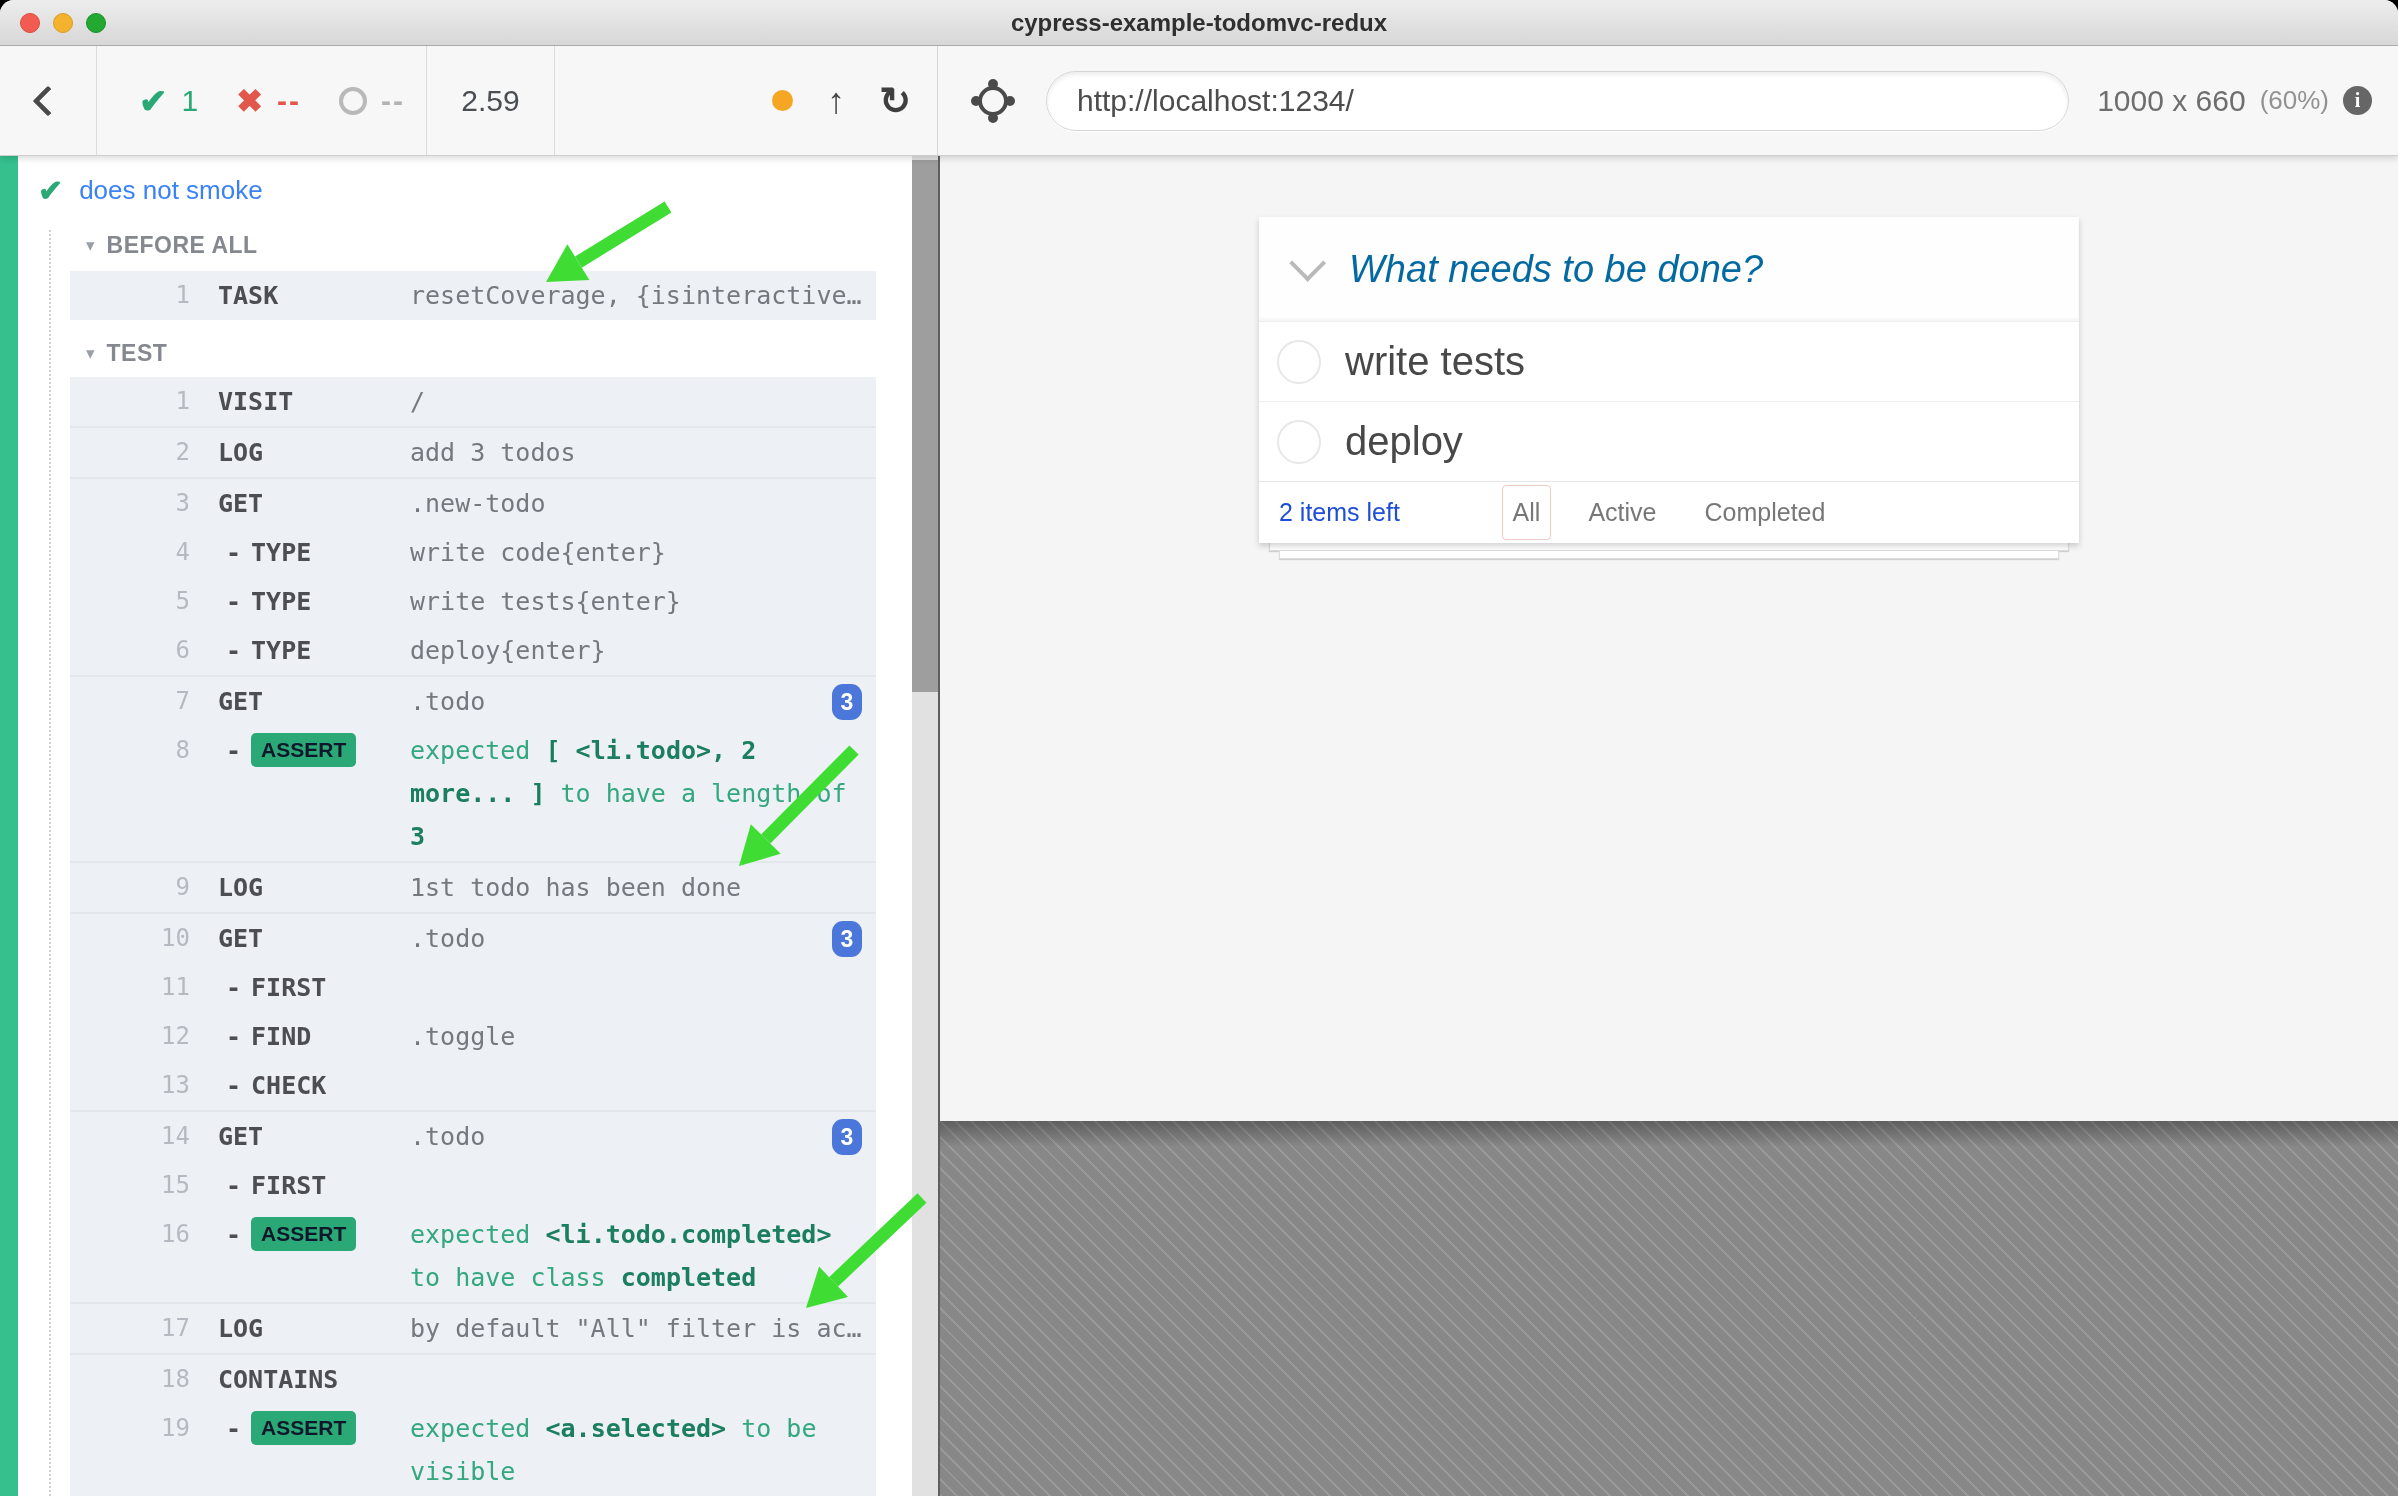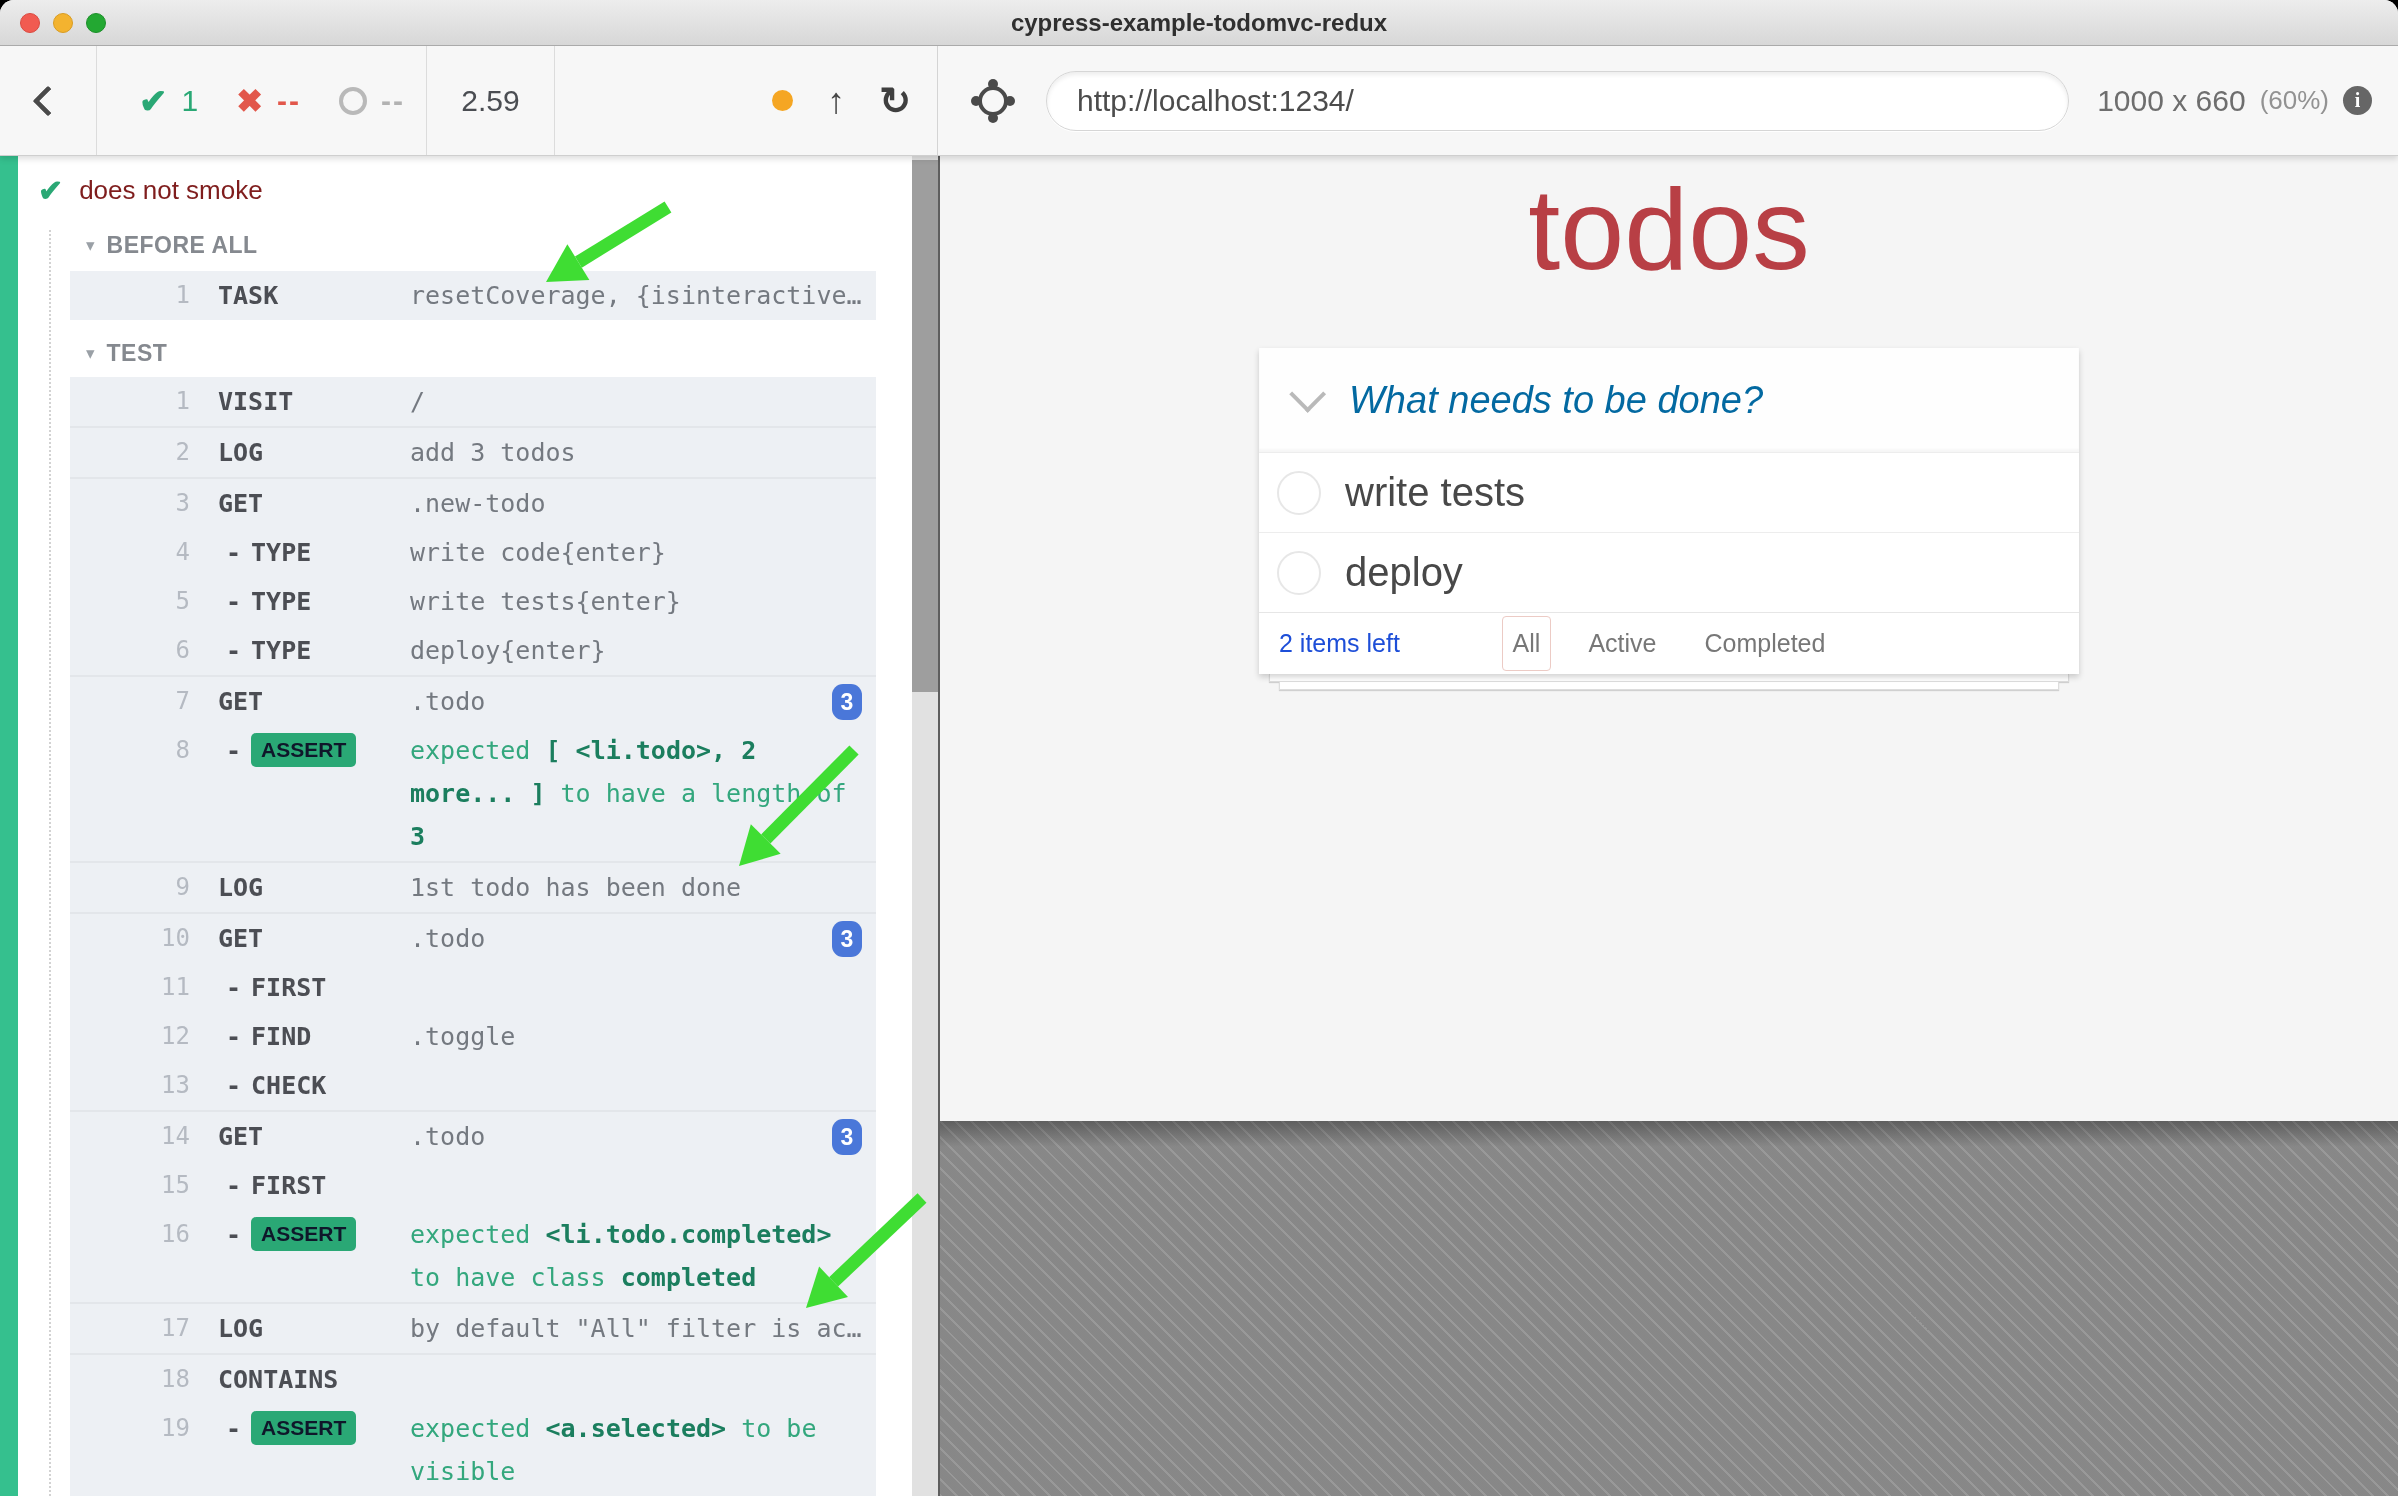--- a/index.html
+++ b/index.html
@@ -63,21 +63,21 @@
   
   .reporter { position:absolute; left:0; top:156px; width:938px; height:1340px;
     background:#fff; z-index:1; }
   .green-strip { position:absolute; left:0; top:0; width:18px; height:100%;
     background:var(--strip); }
   .dotted-line { position:absolute; left:49px; top:74px; bottom:0; width:0;
     border-left:2px dotted #d2d2d2; }
   .test-title { display:flex; align-items:center; gap:16px; margin:16px 0 0 38px;
     height:36px; position:relative; z-index:2; }
   .test-check { color:var(--pass); font-size:30px; font-weight:bold; }
-  .test-name { font-size:26px; color:#7f1d1d; }
+  .test-name { font-size:26px; color:#3b82f6; }
 
   .hook-header { display:flex; align-items:center; gap:12px; margin-left:86px;
     height:38px; position:relative; z-index:2; }
   .hook1 .hook-header { margin-top:18px; }
   .hook2 .hook-header { margin-top:14px; }
   .tri { font-size:17px; color:#9aa0a6; }
   .hook-label { font-size:23px; color:#85898f; letter-spacing:0.5px; font-weight:bold; }
 
   .hook-groups { margin:7px 0 0 70px; width:806px; position:relative; z-index:2; }
   .hook2 .hook-groups { margin-top:5px; }
@@ -363,21 +363,20 @@
       </div>
     <div class="rep-scroll-track">
       <div class="rep-scroll-thumb"></div>
     </div>
   </div>
 
   <div class="panel-divider"></div>
 
   <div class="runner">
     <div class="aut-area">
-      <div class="app-title">todos</div>
       <div class="todo-card">
         <div class="todo-header">
           <span class="toggle-all"></span>
           <span class="new-todo-text">What needs to be done?</span>
         </div>
         <div id="todo-list">
             <div class="todo-item">
               <span class="todo-toggle"></span>
               <span class="todo-label">write tests</span>
             </div>

